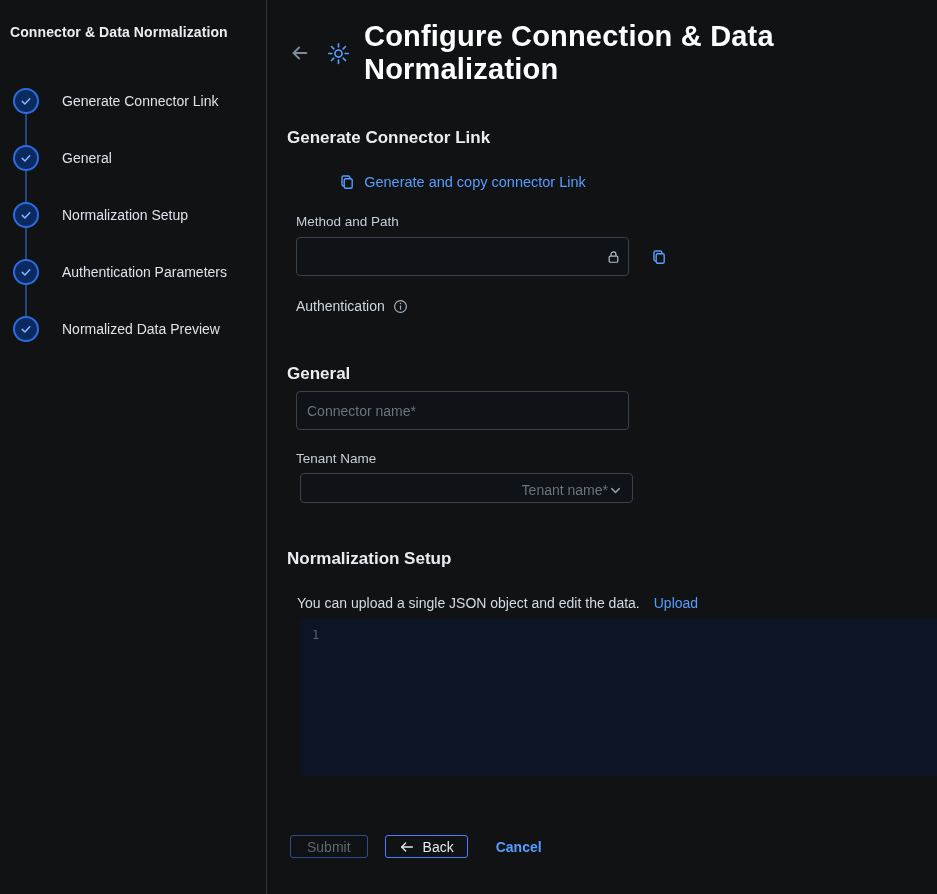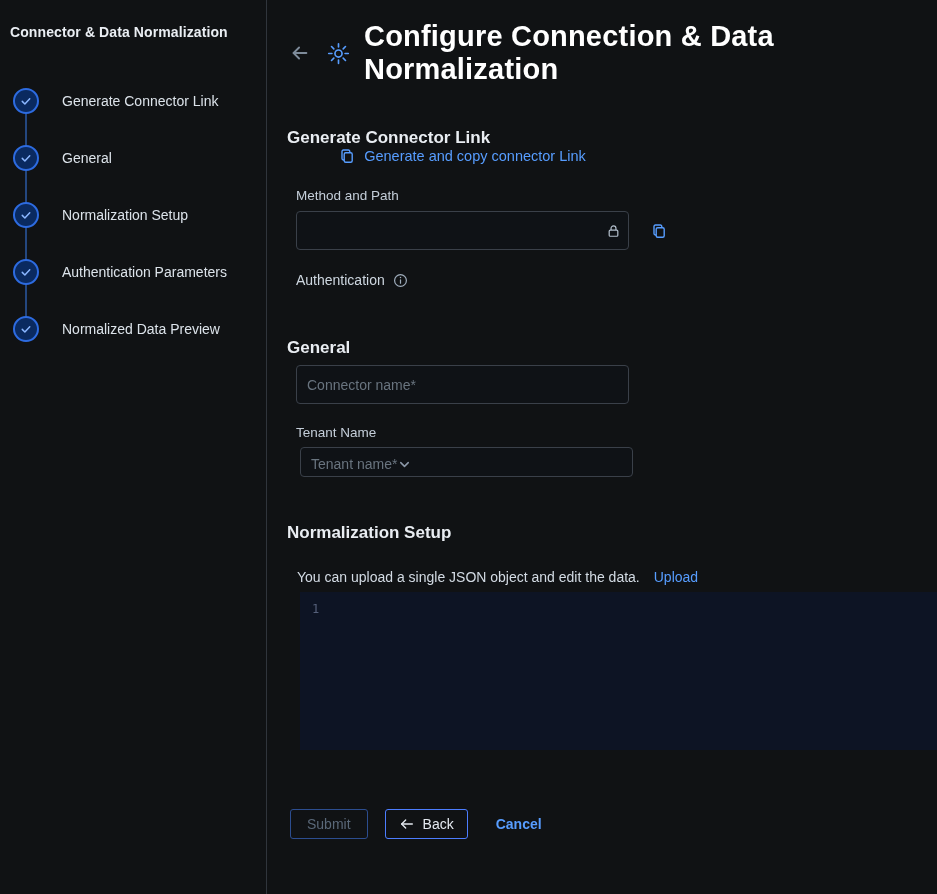--- a/index.html
+++ b/index.html
@@ -41,21 +41,21 @@
   .page-title { font-size: 29px; font-weight: 700; color: #ffffff; letter-spacing: .2px; }
 
   .section-heading { font-size: 17px; font-weight: 700; color: #e9edf2; }
   .h-generate { margin-top: 42px; }
   .h-general { margin-top: 50px; }
   .h-normal { margin-top: 46px; }
 
   .field-col { width: 333px; margin-left: 9px; }
 
   .link-row {
-    display: flex; align-items: center; justify-content: center;
+    margin-top: 26px; display: flex; align-items: center; justify-content: center;
     gap: 9px; cursor: pointer;
   }
   .link-text { color: #579dff; font-size: 14.5px; }
 
   .field-label { margin-top: 24px; font-size: 13.5px; color: #c4ced9; }
   .field-label-tight { margin-top: 21px; }
 
   .input-row { display: flex; align-items: center; margin-top: 8px; }
   .input-wrap { position: relative; width: 333px; }
   .text-input {
@@ -69,42 +69,42 @@
   .input-icon-right { position: absolute; right: 8px; top: 50%; transform: translateY(-50%); display: flex; }
   .outside-copy { margin-left: 20px; cursor: pointer; display: flex; padding: 2px; }
 
   .auth-row { margin-top: 22px; display: flex; align-items: center; gap: 8px; margin-left: 9px; }
   .auth-label { font-size: 14px; color: #ced7e0; }
   .info-btn { display: flex; cursor: pointer; }
 
   .select-box {
     margin-top: 7px; width: 333px; height: 30px;
     border: 1px solid #3a4049; border-radius: 4px; background: #0f1216;
-    display: flex; align-items: center; justify-content: flex-start;
+    display: flex; align-items: center; justify-content: flex-end;
     padding: 4px 9px 0 10px; cursor: pointer;
   }
   .select-placeholder { color: #69747f; font-size: 14px; }
 
   .upload-row { margin-top: 26px; margin-left: 10px; display: flex; align-items: baseline; gap: 14px; }
   .upload-hint { font-size: 14px; color: #d3dbe4; }
   .upload-link { font-size: 14px; color: #579dff; cursor: pointer; }
 
   .json-editor {
     margin-top: 7px; margin-left: 13px; height: 158px;
     background: #0d1424; cursor: text;
     font-family: "DejaVu Sans Mono", monospace; font-size: 12px;
     padding: 10px 0 0 12px;
   }
   .line-number { color: #55607a; }
 
   .footer-row { margin-top: 59px; margin-left: 3px; display: flex; align-items: center; }
   .btn {
     font-family: "Liberation Sans", sans-serif; font-size: 14px;
     border-radius: 3px; background: transparent; cursor: pointer;
-    height: 30px; display: inline-flex; align-items: center; justify-content: center;
+    height: 23px; display: inline-flex; align-items: center; justify-content: center;
   }
   .btn-submit {
     border: 1px solid #2c4d8f; color: #5a6878; padding: 0 16px;
   }
   .btn-back {
     margin-left: 17px; border: 1.5px solid #4c7dff; color: #e4e9f0;
     padding: 8px 13px; gap: 8px;
   }
   .btn-cancel {
     margin-left: 24px; border: none; color: #579dff; padding: 0 4px; background: transparent;

